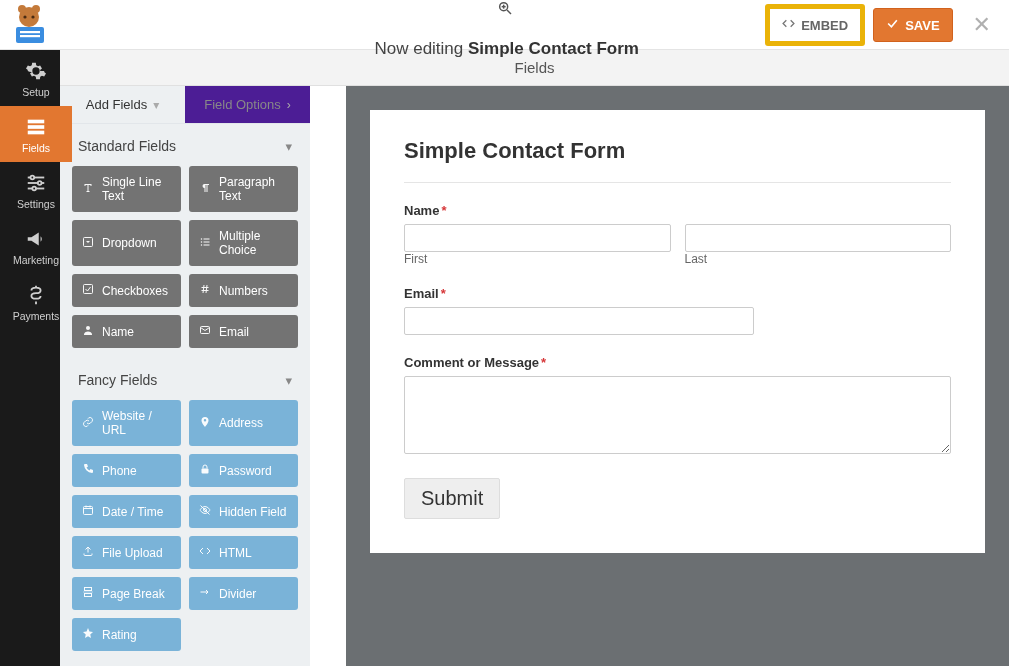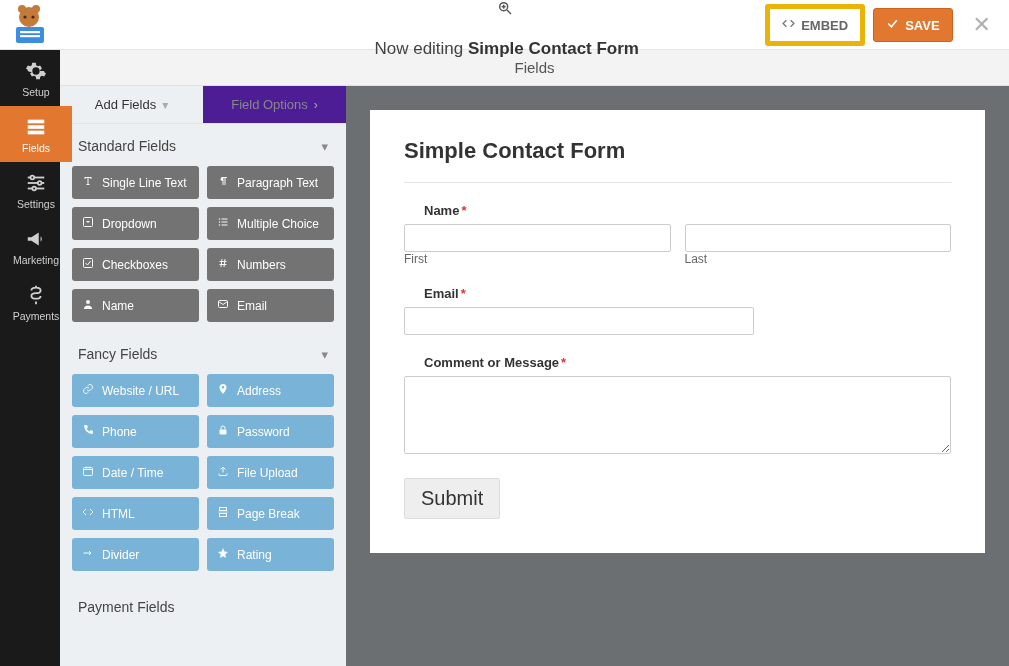--- a/index.html
+++ b/index.html
@@ -17,39 +17,39 @@
   .close-x { color:#b0b0b0; font-size:22px; padding:4px 6px; cursor:pointer; margin-left:6px; }
   
   .section-bar { position:absolute; left:60px; right:0; top:50px; height:36px; background:#f3f3f3; border-bottom:1px solid #e0e0e0; line-height:36px; text-align:center; font-size:15px; color:#555; z-index:20;}
   
   .left-rail { position:absolute; left:0; top:0; bottom:0; width:60px; background:#1a1a1a; color:#c9c9c9; padding-top:50px; z-index:25; }
   .rail-item { width:72px; padding:10px 0 8px; text-align:center; font-size:10.5px; cursor:pointer; }
   .rail-item svg { display:block; margin:0 auto 4px; }
   .rail-item.active { background:#e27730; color:#fff; }
   .rail-item:not(.active) { color:#cfcfcf; }
   
-  .side-panel { position:absolute; left:60px; top:86px; bottom:0; width:286px; background:#edf0f2; overflow-y:auto; }
+  .side-panel { position:absolute; left:60px; top:86px; bottom:0; width:250px; background:#edf0f2; overflow-y:auto; }
   .side-tabs { display:flex; height:38px; border-bottom:1px solid #e2e6ea; }
   .side-tab { flex:1; display:flex; align-items:center; justify-content:center; gap:6px; font-size:13px; color:#555; cursor:pointer; }
   .side-tab.active { background:#edf0f2; color:#333; font-weight:500; }
   .side-tab.inactive { background:#4c1d95; color:#888; }
   .side-tab .chev { font-size:12px; color:#aaa; }
   .group-head { display:flex; justify-content:space-between; align-items:center; padding:14px 18px 12px; font-size:14px; color:#444; cursor:pointer; }
   .group-head .chev { color:#888; font-size:13px; }
   .field-grid { padding:0 12px 10px; display:grid; grid-template-columns:1fr 1fr; gap:8px; }
   .field-btn { background:#737373; color:#fff; border-radius:3px; font-size:12px; padding:9px 10px; display:flex; align-items:center; gap:8px; cursor:pointer; }
   .field-btn.fancy { background:#7ab3d8; }
   .field-btn svg { flex-shrink:0; opacity:.95; }
   .peek-head { padding:18px 18px 4px; font-size:14px; color:#444; }
   
   .canvas-area { position:absolute; left:346px; right:0; top:86px; bottom:0; background:#6b6f72; padding:24px; overflow:auto; }
   .form-card { background:#fff; padding:28px 34px 34px; min-height:408px;}
   .form-title { font-size:22px; font-weight:700; color:#333; padding-bottom:18px; border-bottom:1px solid #e5e5e5; margin-bottom:20px; }
   .form-row { margin-bottom:20px; }
-  .form-label { font-size:13px; font-weight:600; color:#333; margin-bottom:6px; display:block;margin-left:20px; }
+  .form-label { font-size:13px; font-weight:600; color:#333; margin-bottom:6px; display:block; }
   .req { color:#d63638; margin-left:2px; }
   .name-grid { display:flex; gap:14px; }
   .name-col { flex:1; }
   .text-input { width:100%; border:1px solid #ccc; border-radius:2px; height:28px; padding:4px 6px; font-size:13px; }
   .sub-label { font-size:12px; color:#666; display:block; }
   .textarea { width:100%; border:1px solid #ccc; border-radius:2px; height:78px; padding:6px; font-size:13px; resize:vertical; }
   .email-input { width:64%; }
   .submit-btn { background:#eee; border:1px solid #ddd; color:#333; font-size:20px; padding:8px 16px; border-radius:2px; cursor:pointer; }
 </style>
 </head>
@@ -259,20 +259,28 @@
         <span><svg width="12" height="12" viewBox="0 0 24 24" fill="none" stroke="#fff" stroke-width="2">
             <rect x="3" y="5" width="18" height="16" rx="2"></rect>
             <line x1="3" y1="9" x2="21" y2="9"></line>
             <line x1="8" y1="3" x2="8" y2="7"></line>
             <line x1="16" y1="3" x2="16" y2="7"></line>
           </svg></span>
         <span>Date / Time</span>
       </div>
       <div class="field-btn fancy">
         <span><svg width="12" height="12" viewBox="0 0 24 24" fill="none" stroke="#fff" stroke-width="2">
+            <path d="M2 12s4-7 10-7 10 7 10 7-4 7-10 7S2 12 2 12z"></path>
+            <circle cx="12" cy="12" r="3"></circle>
+            <line x1="3" y1="3" x2="21" y2="21"></line>
+          </svg></span>
+        <span>Hidden Field</span>
+      </div>
+      <div class="field-btn fancy">
+        <span><svg width="12" height="12" viewBox="0 0 24 24" fill="none" stroke="#fff" stroke-width="2">
             <path d="M12 15V4"></path>
             <polyline points="7 9 12 4 17 9"></polyline>
             <path d="M4 17v2a2 2 0 002 2h12a2 2 0 002-2v-2"></path>
           </svg></span>
         <span>File Upload</span>
       </div>
       <div class="field-btn fancy">
         <span><svg width="12" height="12" viewBox="0 0 24 24" fill="none" stroke="#fff" stroke-width="2">
             <polyline points="8 6 2 12 8 18"></polyline>
             <polyline points="16 6 22 12 16 18"></polyline>

